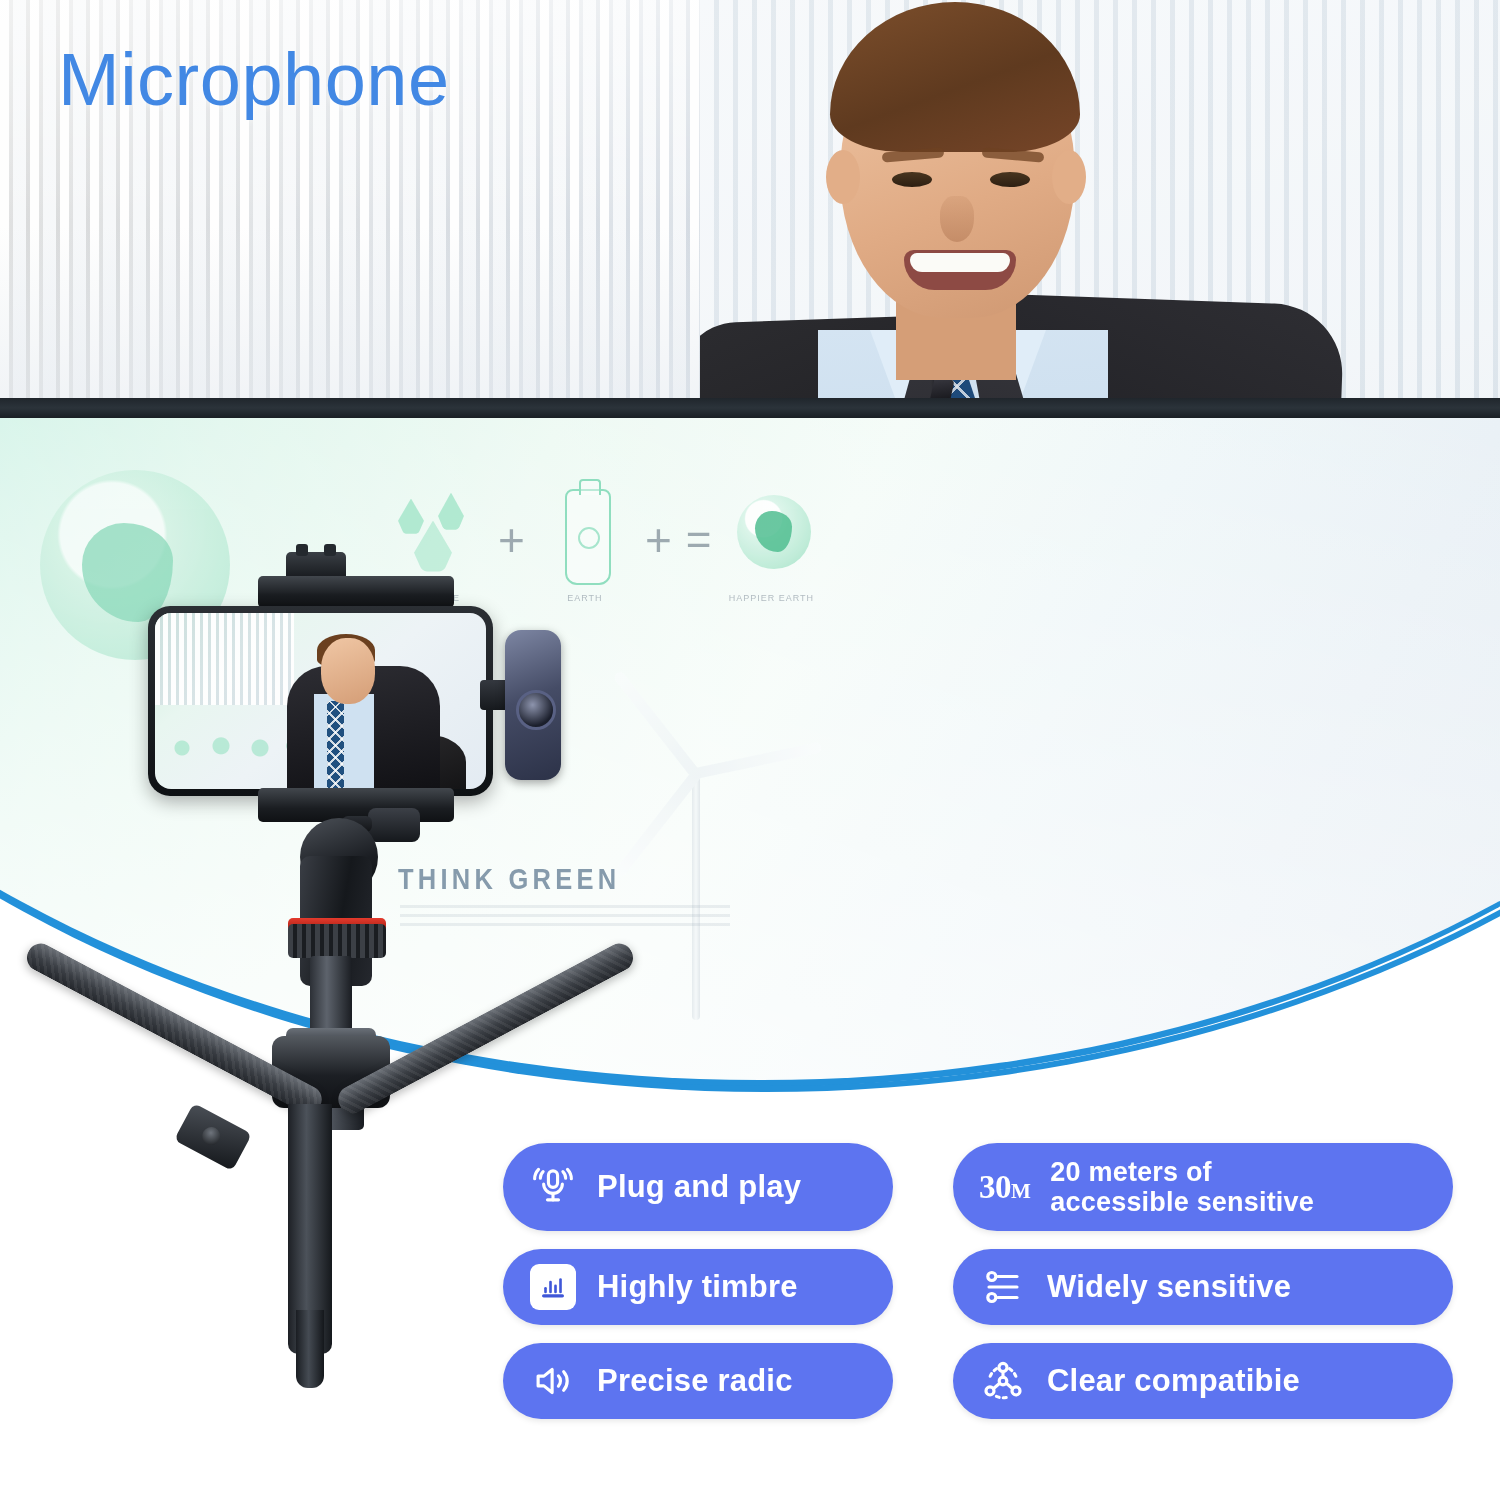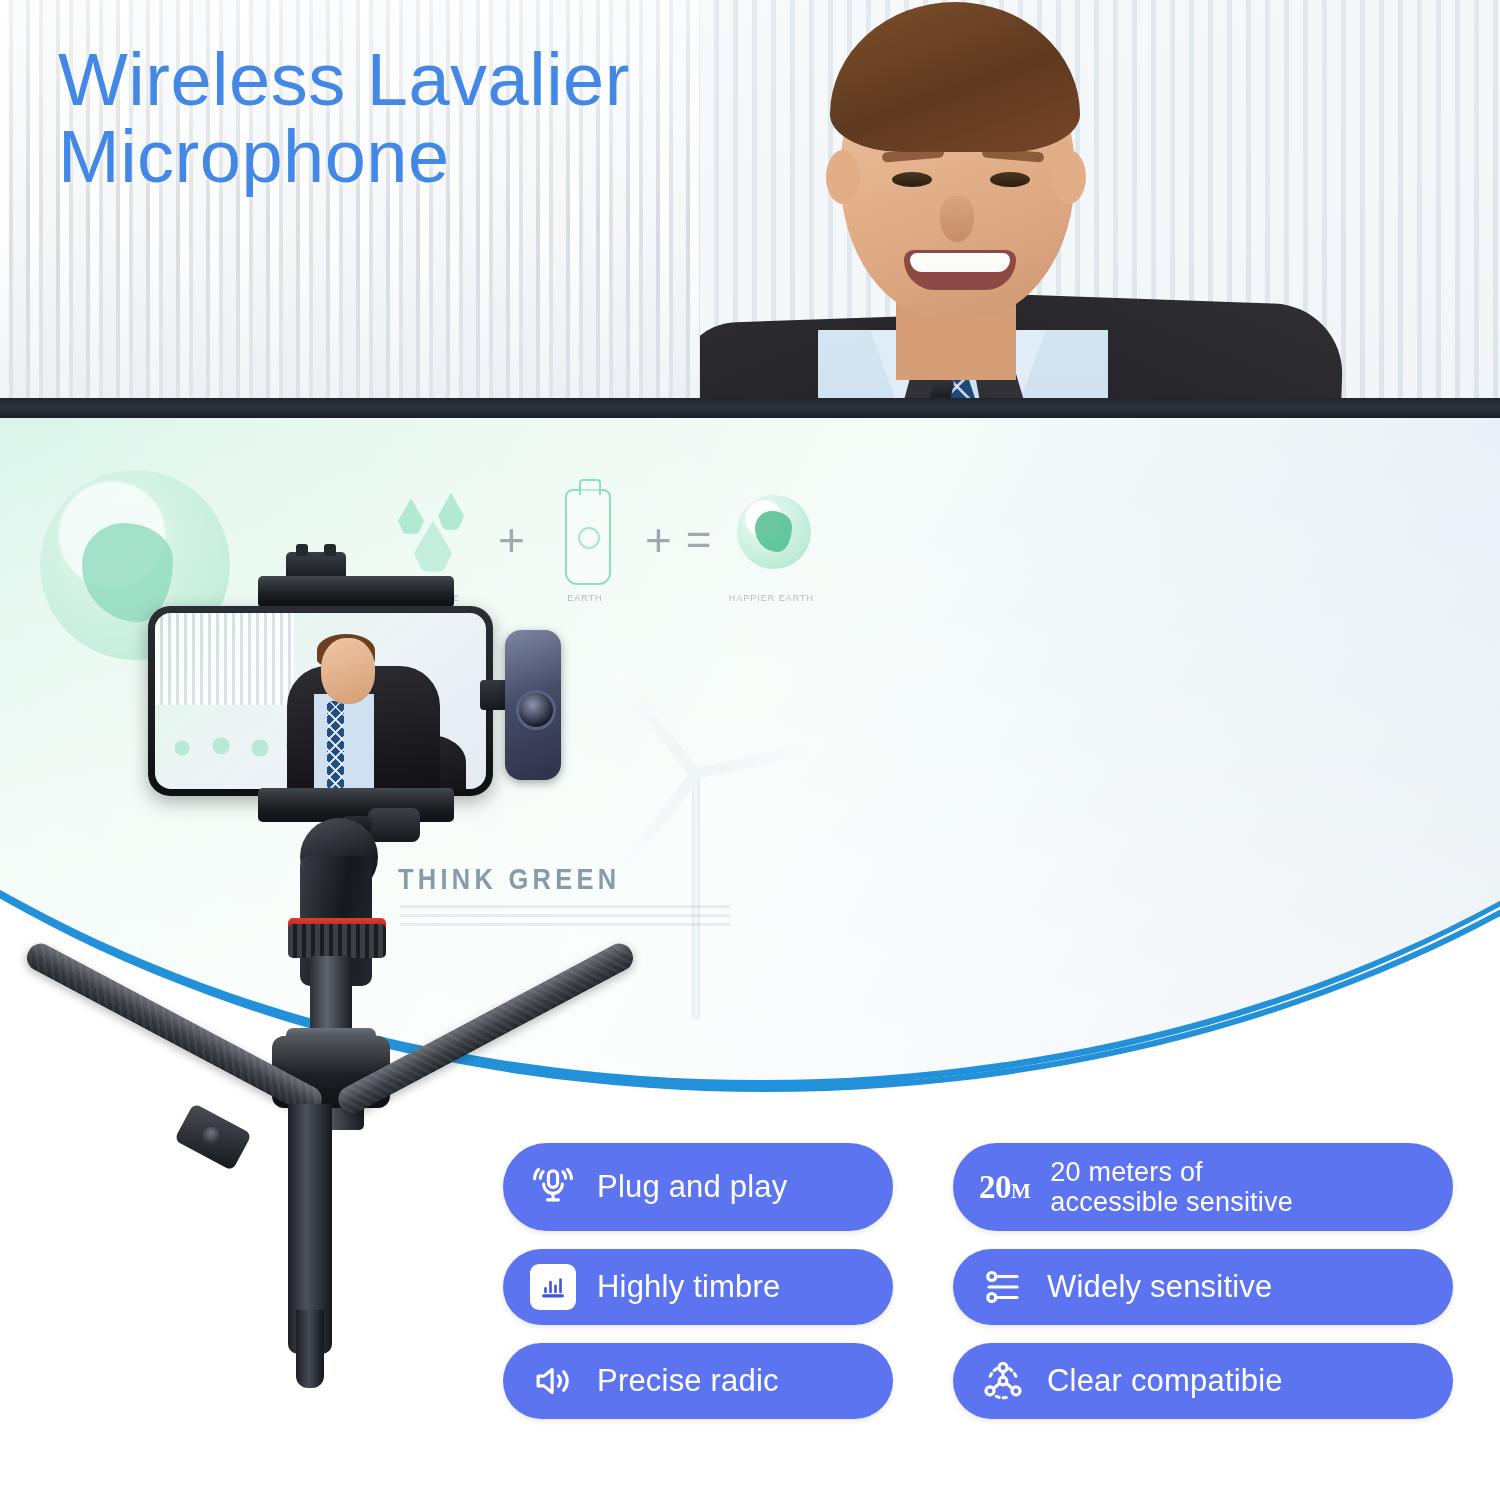--- a/index.html
+++ b/index.html
@@ -312,21 +312,21 @@
 
   
   .pills{position:absolute;left:503px;top:1143px;width:960px;z-index:45;
     display:grid;grid-template-columns:390px 500px;gap:18px 60px;}
   .pill{
     display:flex;align-items:center;gap:20px;
     background:#5d74f0;color:#fff;border-radius:50px;
     padding:14px 26px;min-height:56px;box-sizing:border-box;
     box-shadow:0 2px 6px rgba(0,0,0,.10);
   }
-  .pill .lbl{font-size:31px;line-height:1.12;letter-spacing:.2px;font-weight:400;}
+  .pill .lbl{font-size:31px;line-height:1.12;letter-spacing:.2px;font-weight:700;}
   .pill .lbl.two{font-size:27px;}
   .pill-ico{flex:0 0 auto;width:48px;height:48px;display:flex;align-items:center;justify-content:center;}
   .pill-ico svg{display:block;}
   .badge20{
     flex:0 0 auto;font-weight:700;font-size:33px;letter-spacing:-.5px;
     font-family:"Liberation Serif",serif;
   }
   .badge20 small{font-size:21px;}
   .ico-card{width:46px;height:46px;border-radius:9px;background:#fff;
     display:flex;align-items:center;justify-content:center;}
@@ -419,21 +419,20 @@
       <div class="think-green">THINK GREEN</div>
       <div class="slide-fineprint"></div>
 
     </div>
 
     <div class="arc-mask"></div>
     <div class="arc-line"></div>
   </div>
 
   <div class="title">
-    <span class="l1">Wireless Lavalier</span>
     <span class="l2">Microphone</span>
   </div>
 
   <div class="product">
     <div class="ph-top-shoe"></div>
     <div class="ph-clamp-top"></div>
 
     <div class="phone-body">
       <div class="phone-screen">
         <div class="ps-curtain"></div>
@@ -482,21 +481,21 @@
           <path d="M4.1 2.4C2.7 3.9 2 5.6 2 7.5"></path>
           <path d="M17.4 3.6c1 1 1.5 2.2 1.5 3.6"></path>
           <path d="M19.9 2.4C21.3 3.9 22 5.6 22 7.5"></path>
         </svg>
       </span>
       <span class="lbl">Plug and play</span>
     </div>
 
     <div class="pill">
       <span class="badge20">
-        <span>20</span><small>M</small>
+        <span>30</span><small>M</small>
       </span>
       <span class="lbl two">
         <span>20 meters of</span><br>
         <span>accessible sensitive</span>
       </span>
     </div>
 
     <div class="pill">
       <span class="pill-ico">
         <span class="ico-card">

